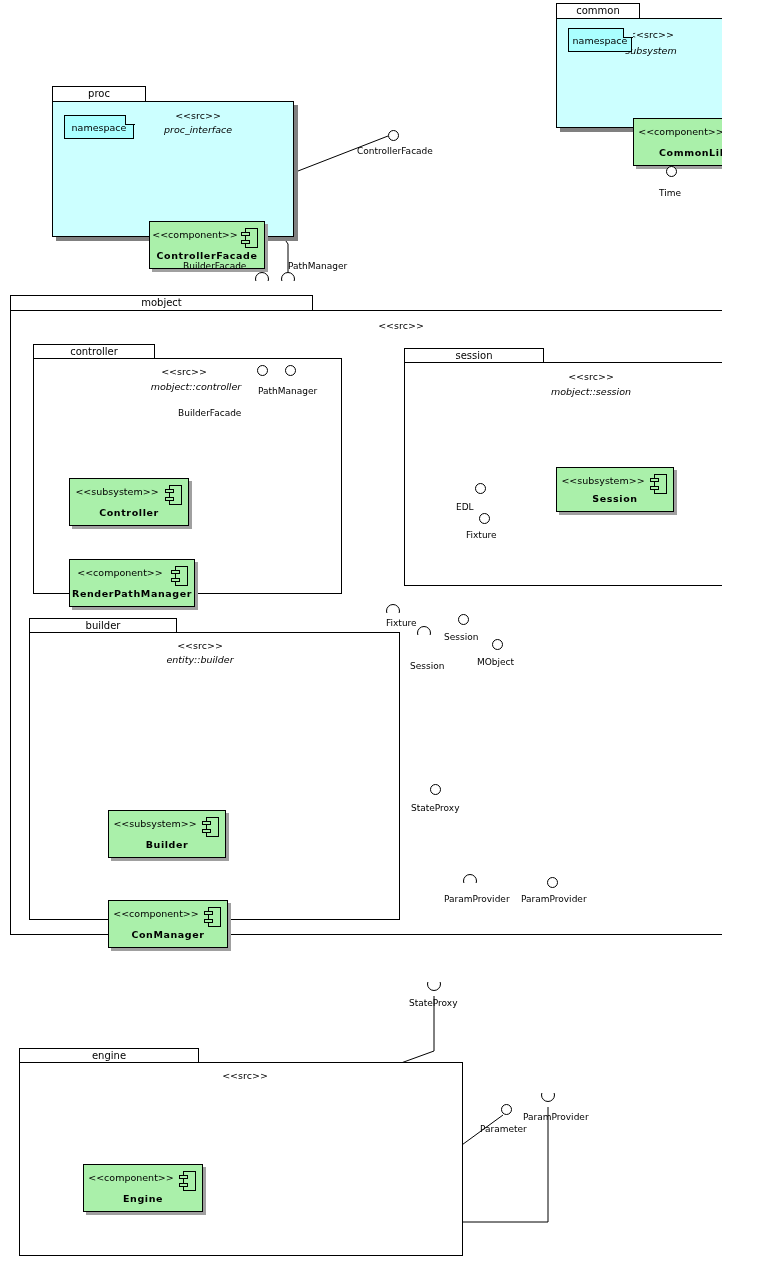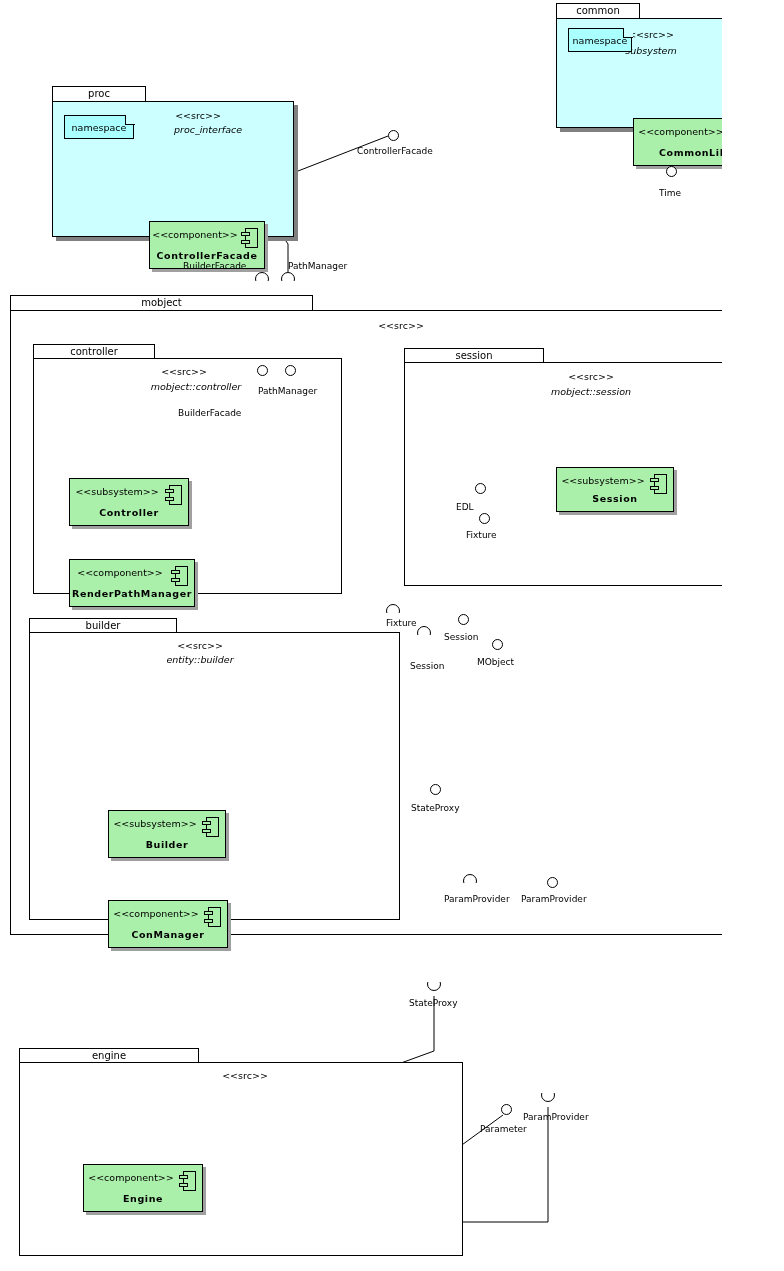--- a/index.html
+++ b/index.html
@@ -124,21 +124,21 @@
         <div class="ear ear2"></div>
     </div>
   </div>
   <div class="lolli" style="left:666px;top:166px;"></div>
   <div class="iflabel" style="left:659px;top:188px;">Time</div>
 
   <div class="pkg">
     <div class="pkg-tab" style="left:52px;top:86px;width:94px;height:16px;">proc</div>
     <div class="pkg-body cyan" style="left:52px;top:101px;width:242px;height:136px;">
       <div class="pkg-stereo" style="left:80px;top:8px;width:130px;">&lt;&lt;src&gt;&gt;</div>
-      <div class="pkg-qual" style="left:80px;top:22px;width:130px;padding-left:10px;">proc_interface</div>
+      <div class="pkg-qual" style="left:80px;top:22px;width:130px;">proc_interface</div>
     </div>
     <div class="note" style="left:64px;top:115px;width:70px;height:24px;">namespace</div>
     <div class="note-fold" style="left:125px;top:115px;"></div>
   </div>
 
   <div class="comp" style="left:149px;top:177px;width:116px;height:48px;">
     <div class="stereo">&lt;&lt;component&gt;&gt;</div>
     <div class="cname">ControllerFacade</div>
     <div class="cicon">
       <div class="body"></div>

